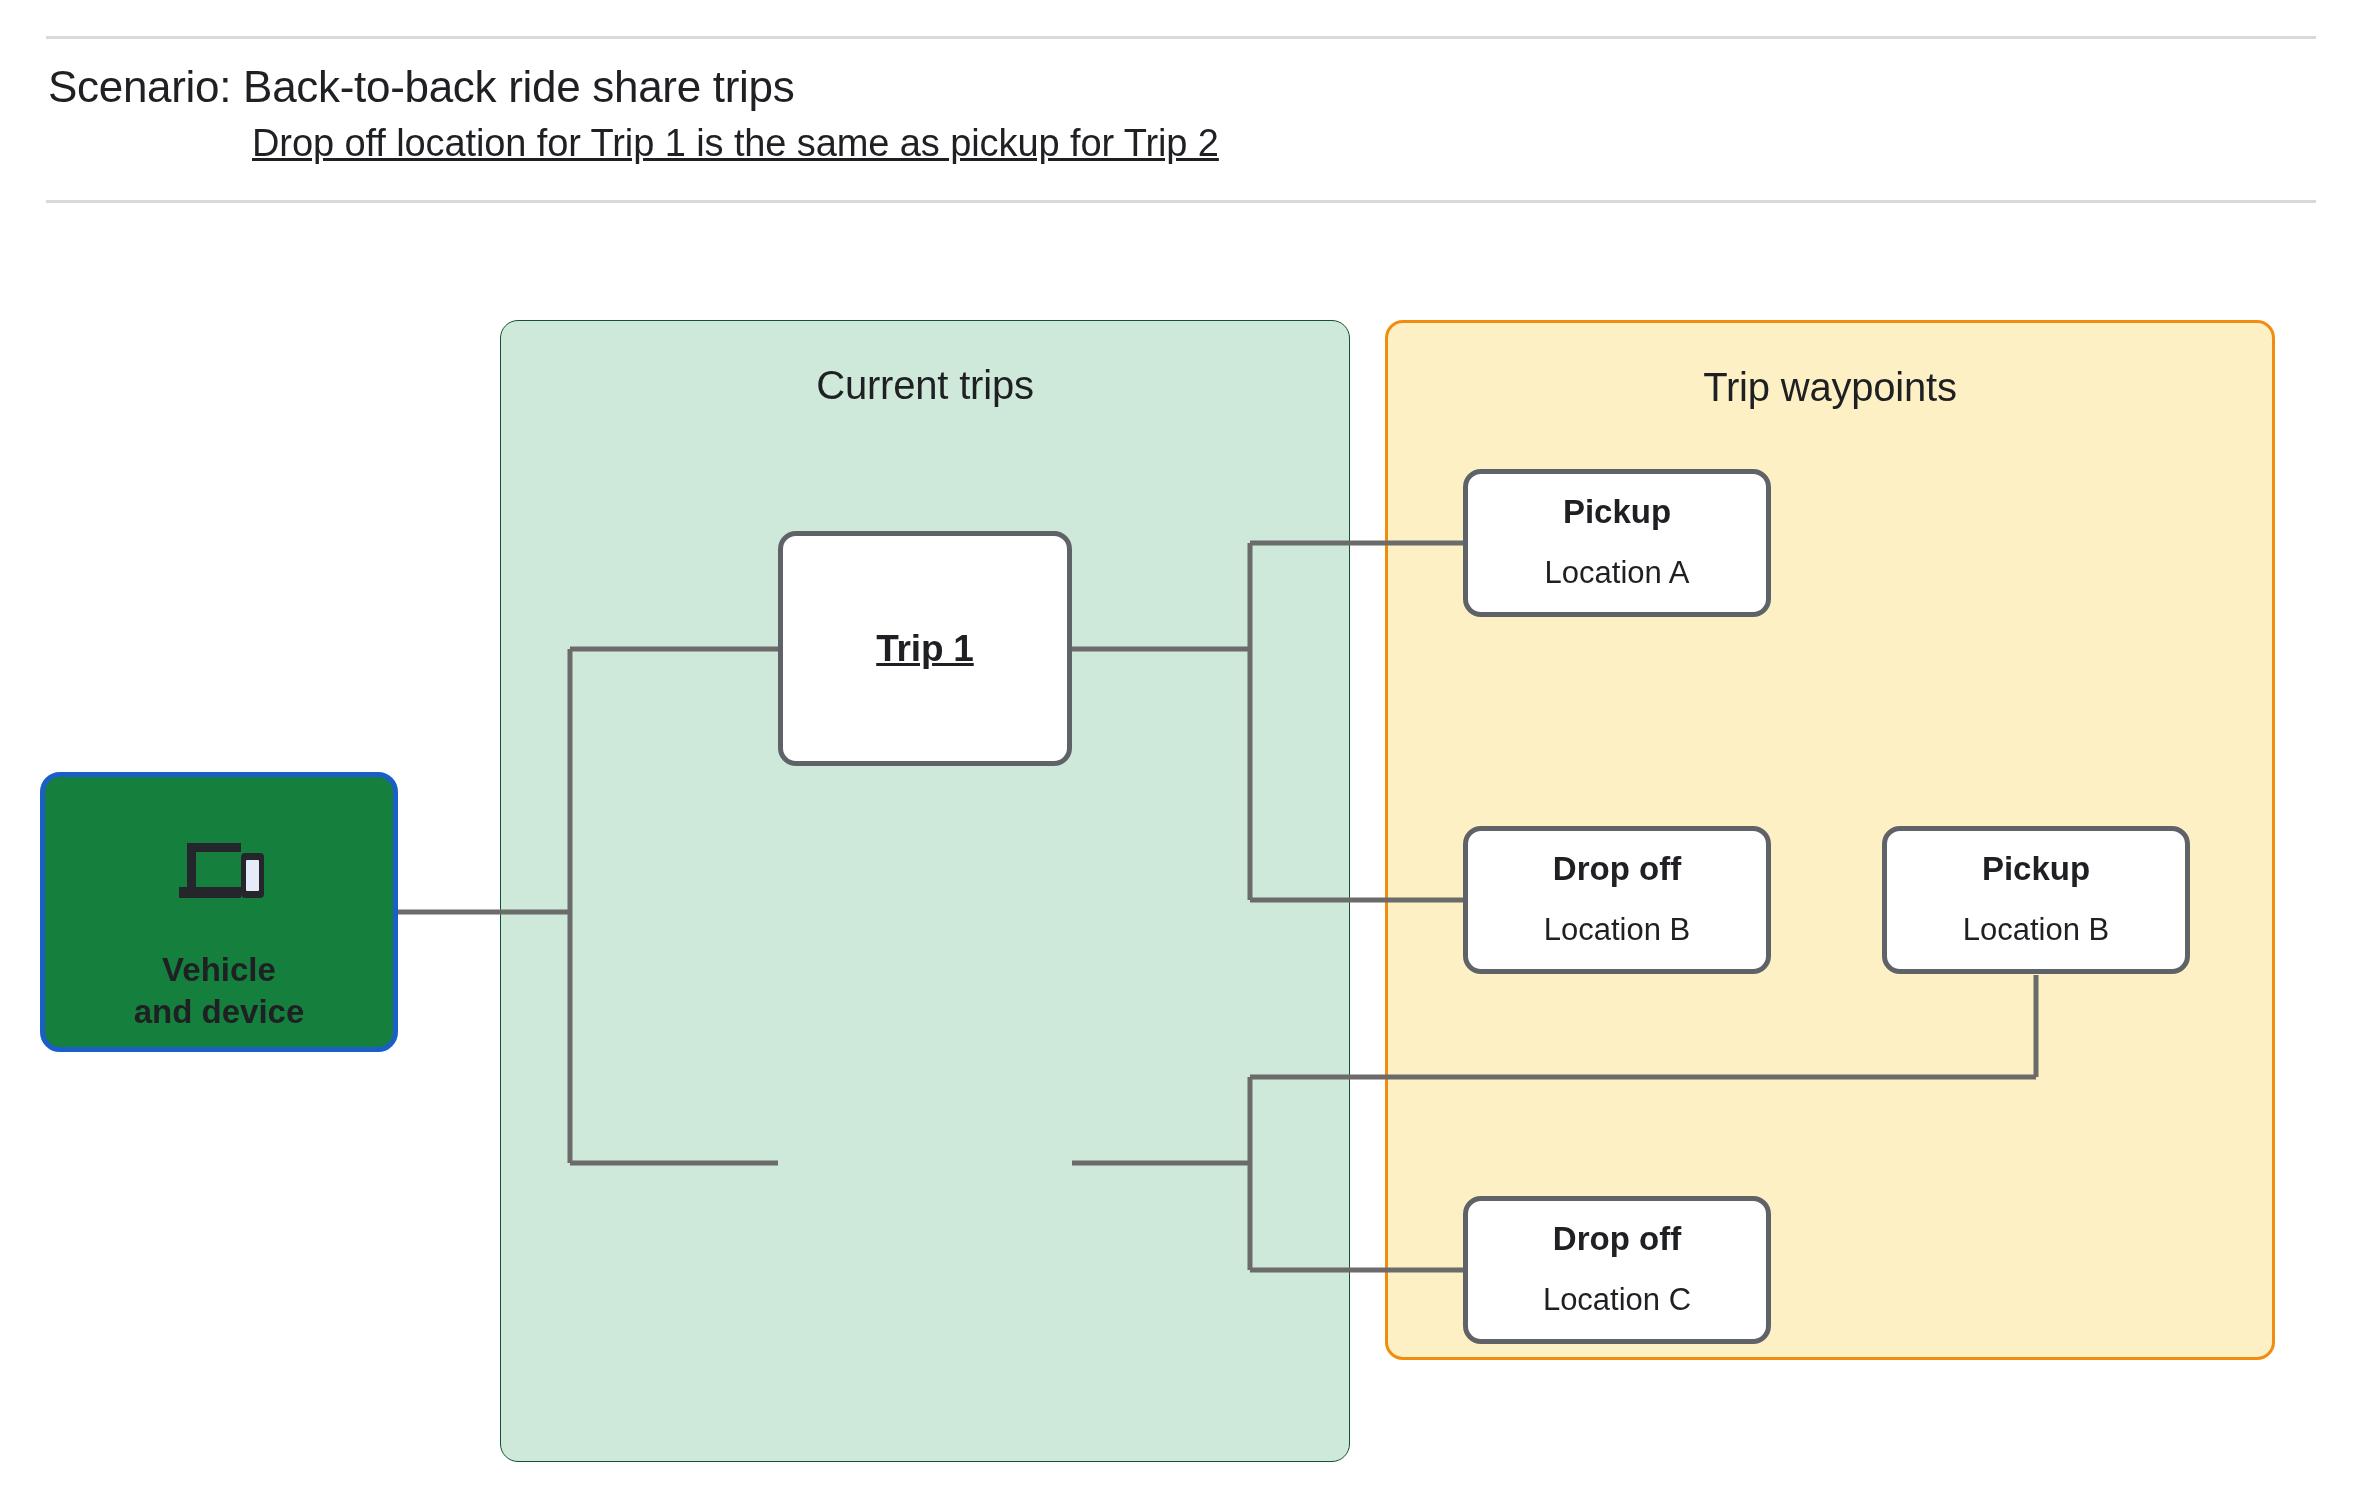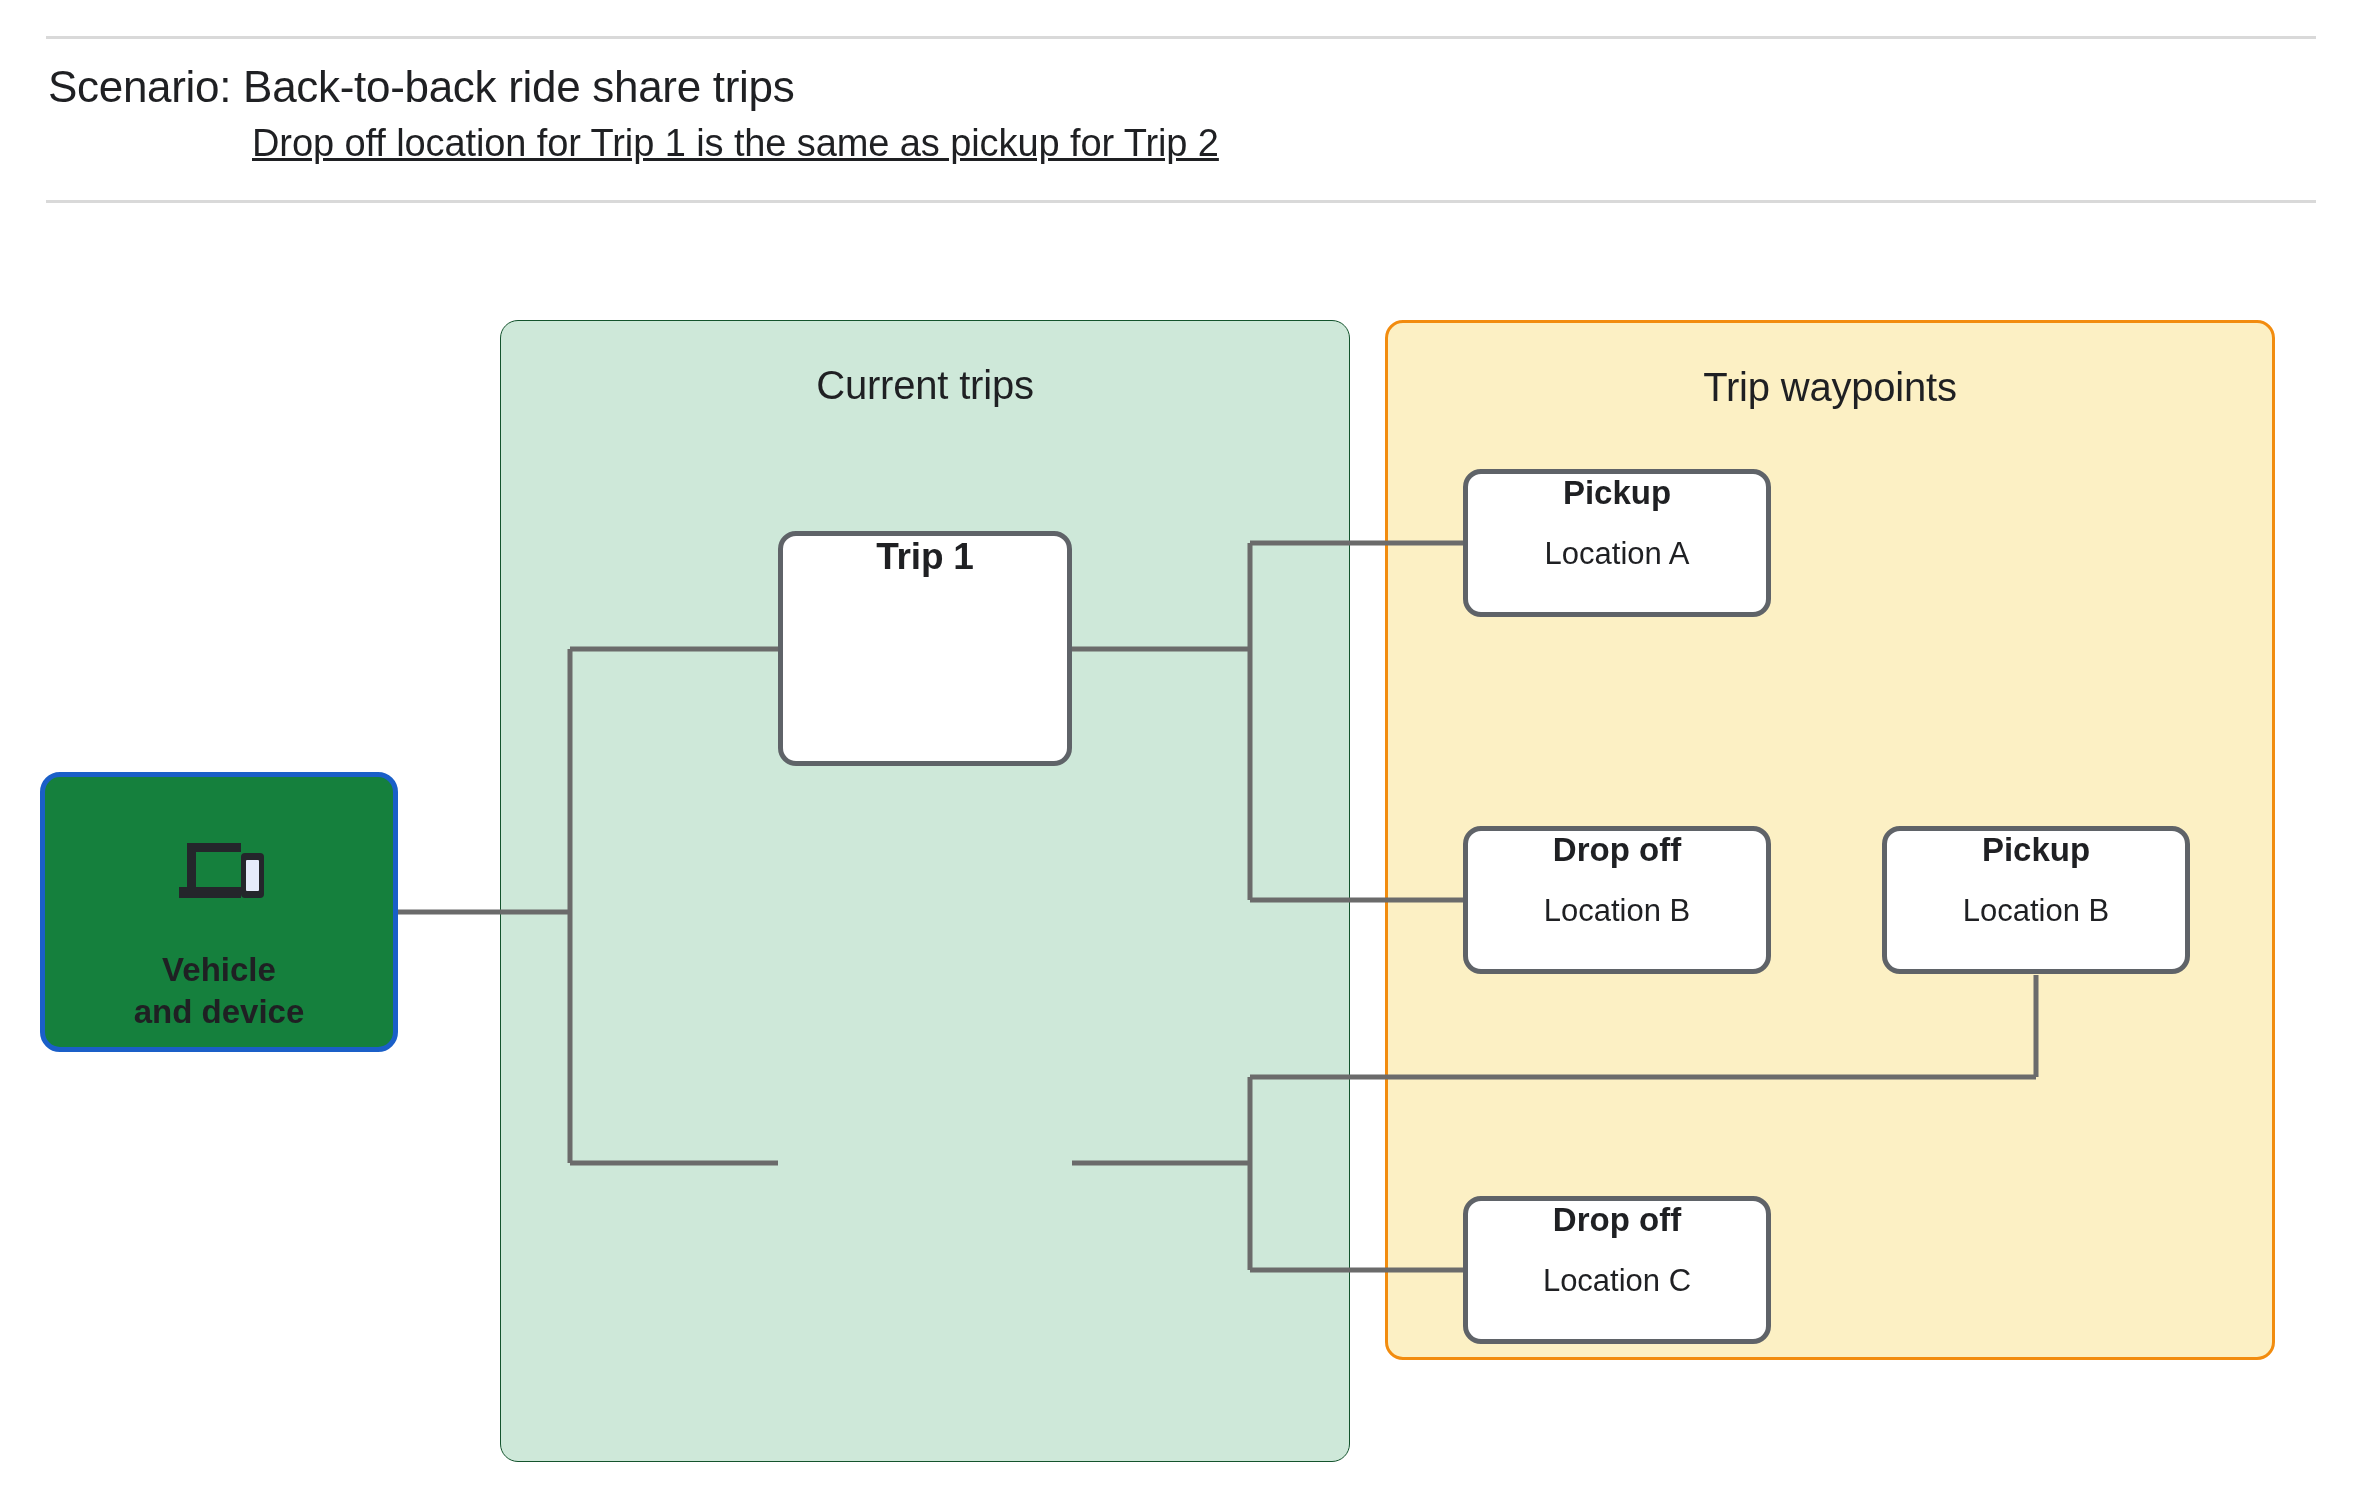--- a/index.html
+++ b/index.html
@@ -98,21 +98,21 @@
   
   .node {
     position: absolute;
     box-sizing: border-box;
     background: #ffffff;
     border: 5px solid #5f6368;
     border-radius: 18px;
     display: flex;
     flex-direction: column;
     align-items: center;
-    justify-content: flex-start;
+    justify-content: center;
   }
 
   
   #node-vehicle {
     left: 40px;  top: 772px;
     width: 358px; height: 280px;
     background: #15803d;
     border: 5px solid #1a5fc8;
     border-radius: 20px;
     justify-content: center;
@@ -132,20 +132,21 @@
   .trip-node {
     width: 294px;
     height: 235px;
   }
   #node-trip1 { left: 778px; top: 531px; }
   #node-trip2 { left: 778px; top: 1045px; }
   .trip-label {
     font-size: 37px;
     font-weight: 600;
     letter-spacing: -0.2px;
+    text-decoration: underline;
   }
 
   
   .waypoint-node {
     width: 308px;
     height: 148px;
   }
   #node-pickup-a   { left: 1463px; top: 469px; }
   #node-dropoff-b  { left: 1463px; top: 826px; }
   #node-pickup-b   { left: 1882px; top: 826px; }

